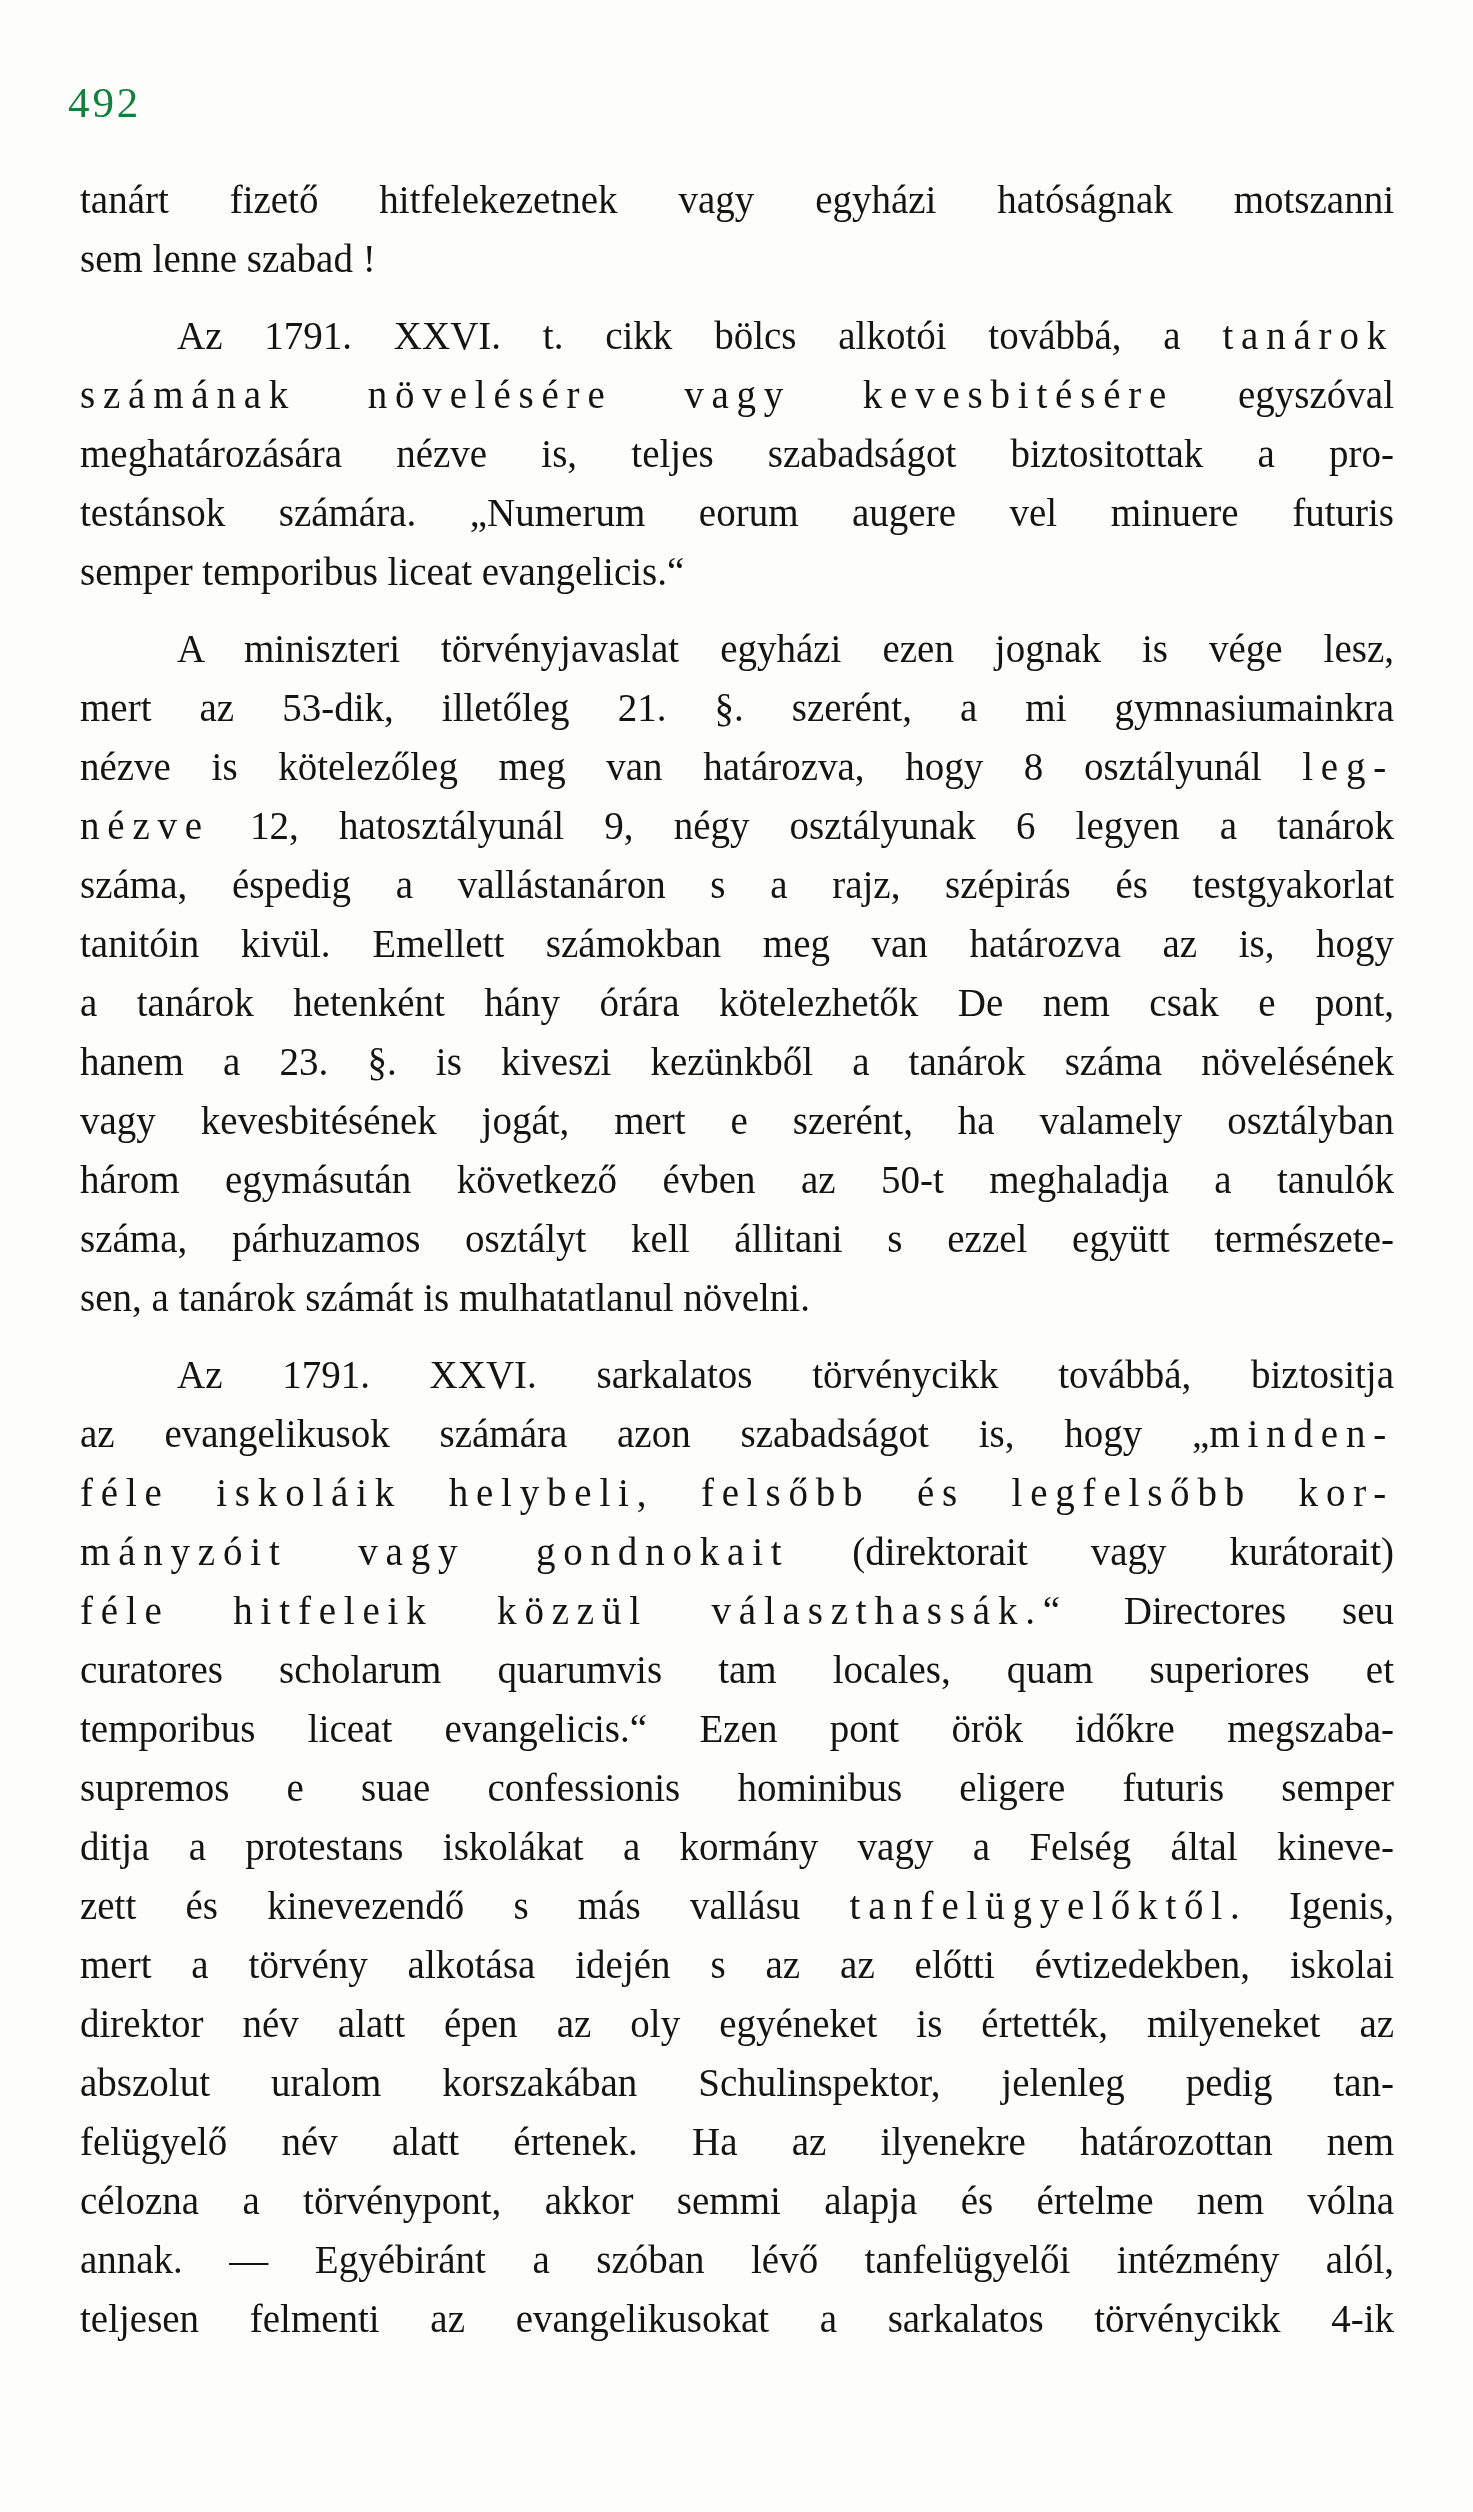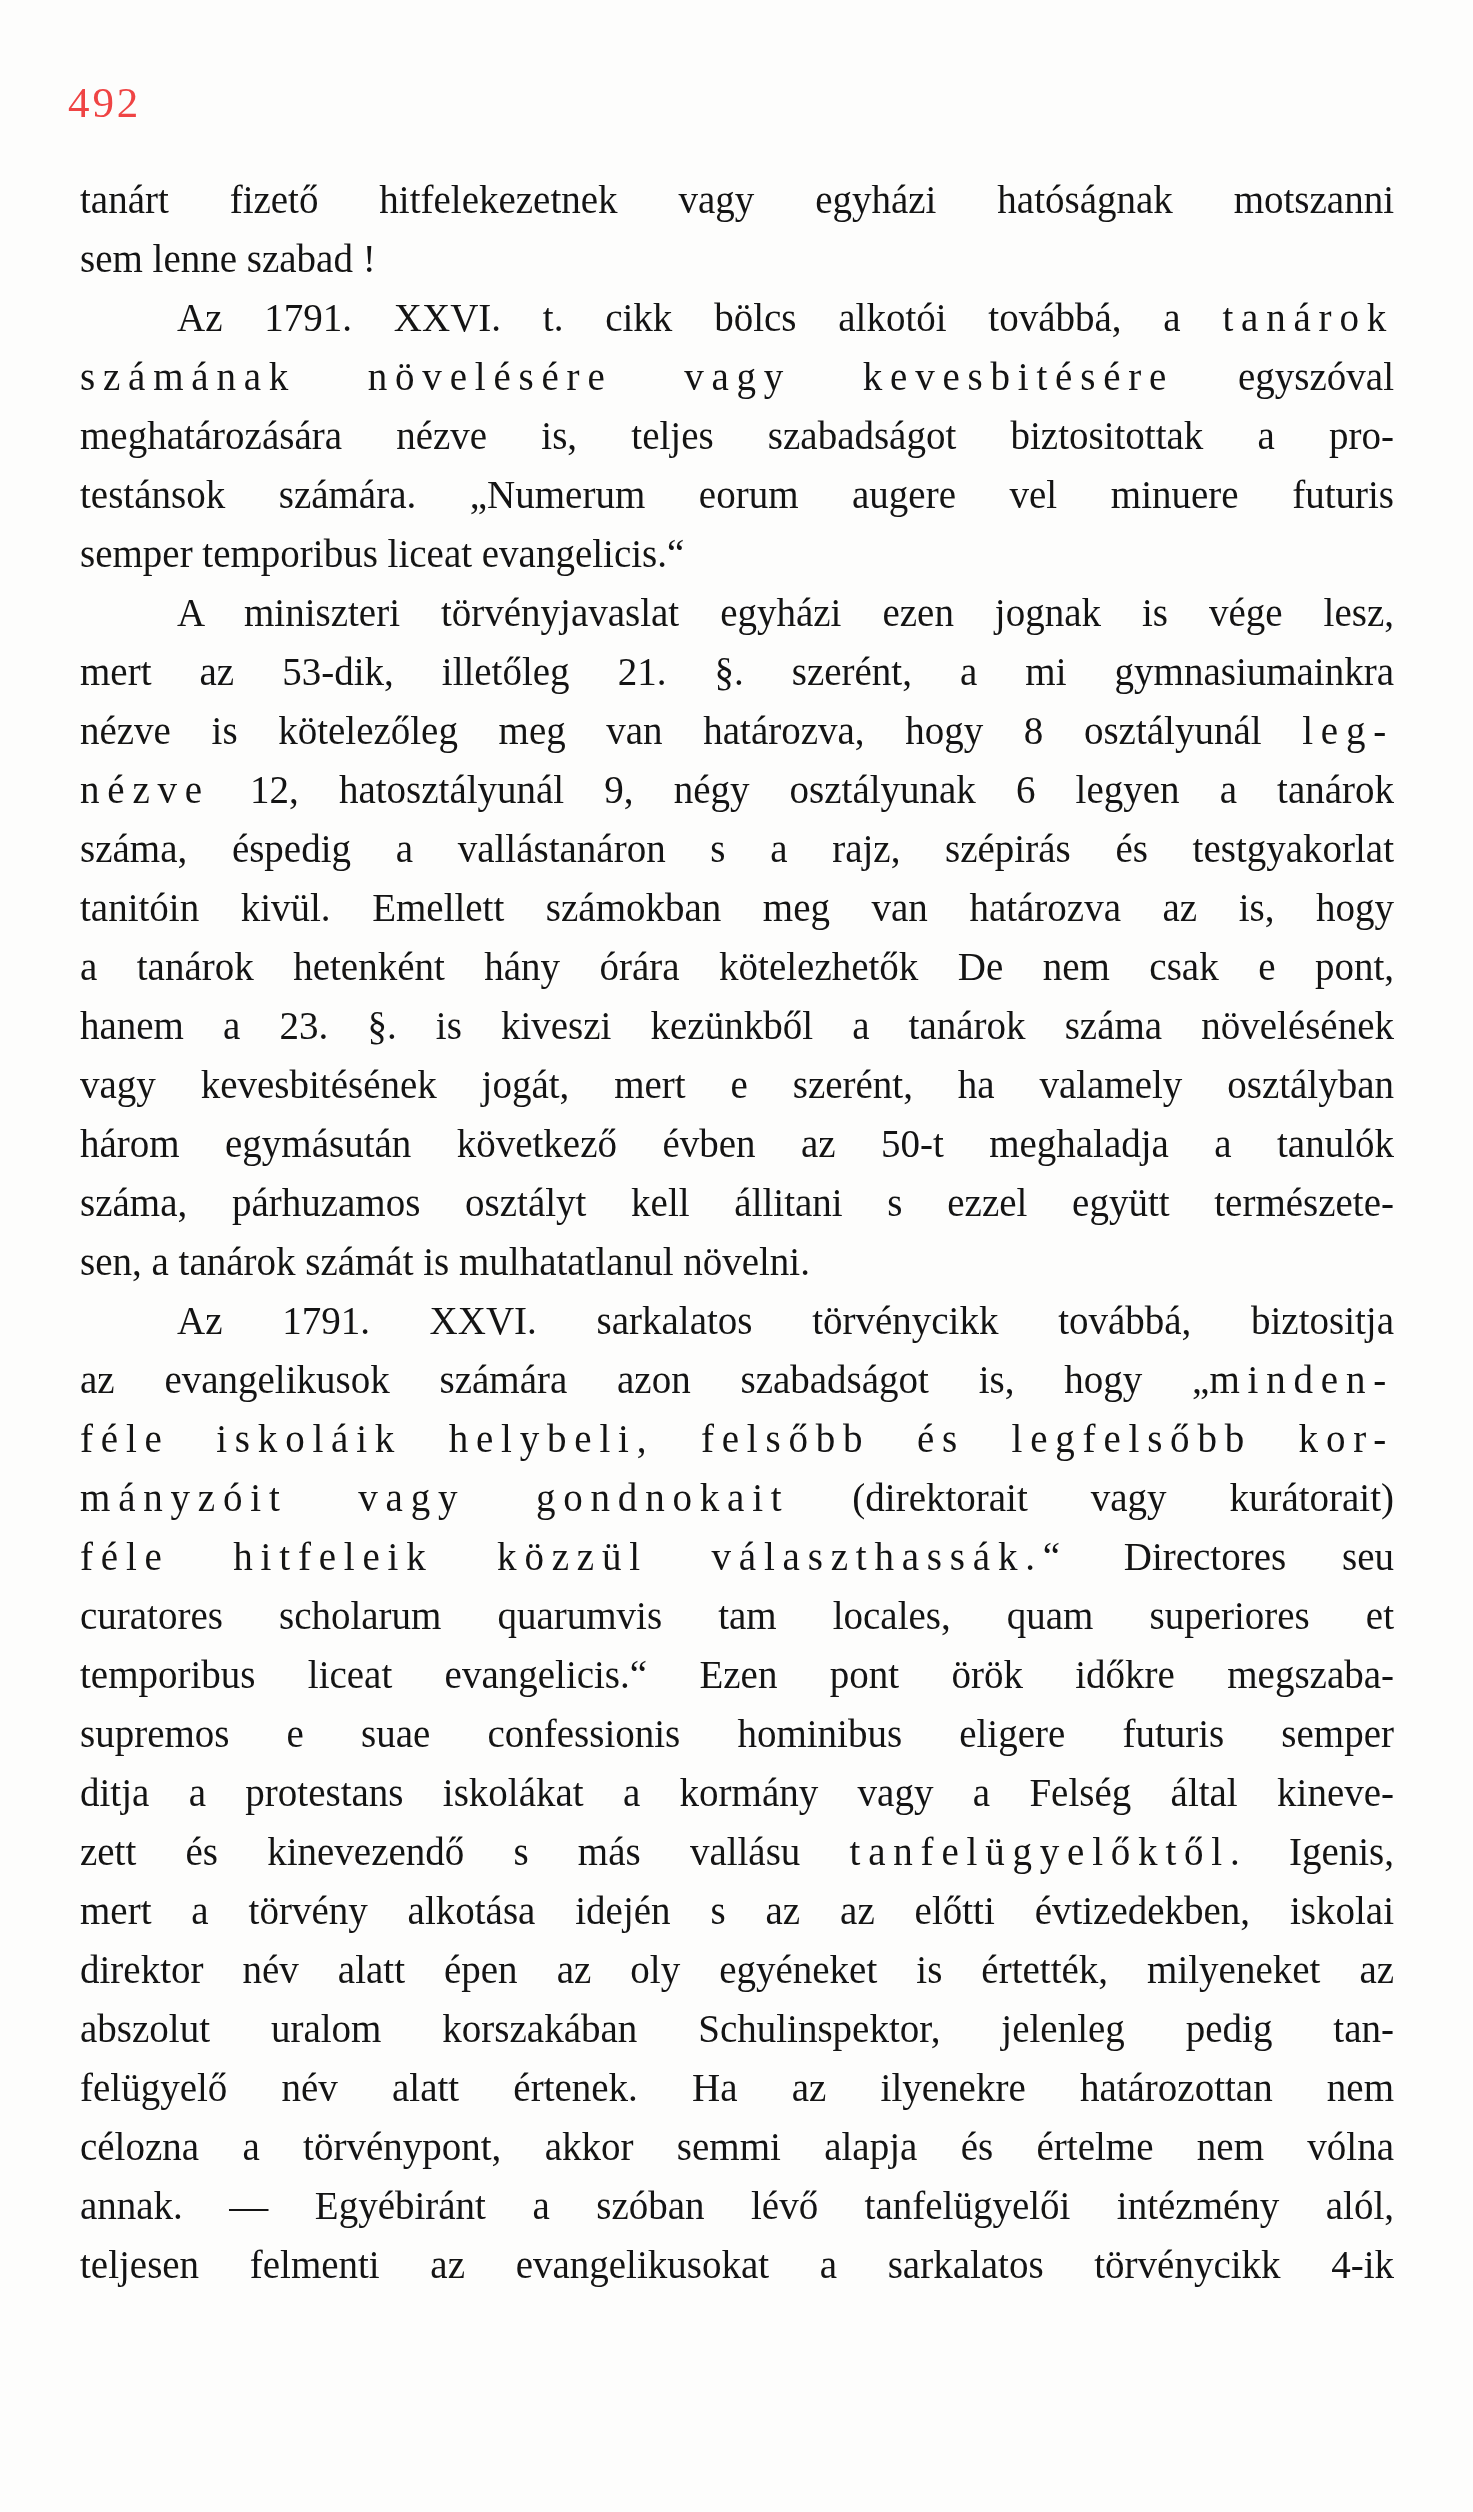--- a/index.html
+++ b/index.html
@@ -15,39 +15,40 @@
     font-family: "Liberation Serif", "DejaVu Serif", serif;
     color: #141414;
     overflow: hidden;
   }
   .page-number {
     position: absolute;
     left: 68px;
     top: 78px;
     font-size: 43px;
     letter-spacing: 2.9px;
-    color: #ef4444;
+    color: #15803d;
   }
   .text-block {
     position: absolute;
     left: 80px;
     top: 170px;
     width: 1314px;
     font-size: 39px;
     line-height: 59px;
   }
   .line {
     white-space: normal;
   }
   .line.just {
     text-align: justify;
     text-align-last: justify;
   }
   .line.indent {
     text-indent: 97px;
+    margin-top: 18px;
   }
   .sp {
     letter-spacing: 0.2em;
   }
 </style>
 </head>
 <body>
 
 <div class="page">
   <div class="page-number">492</div>

